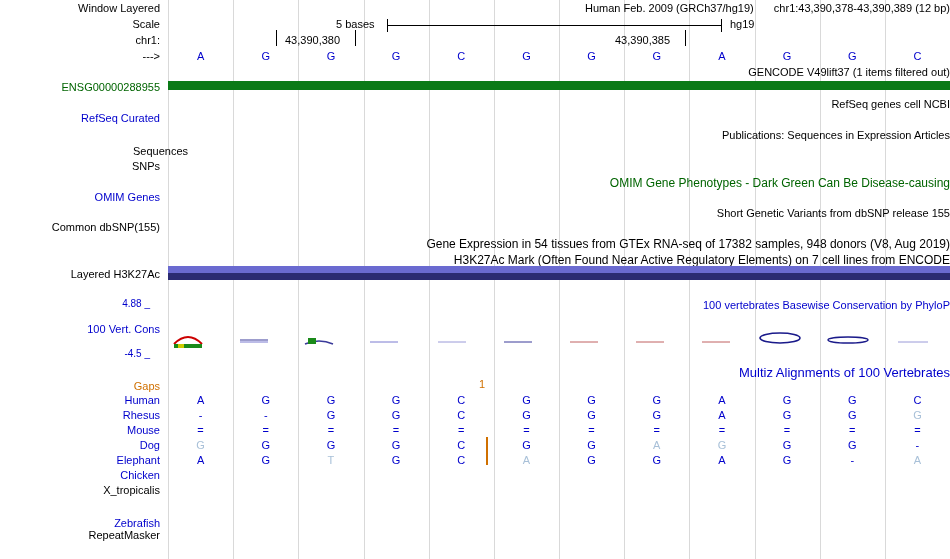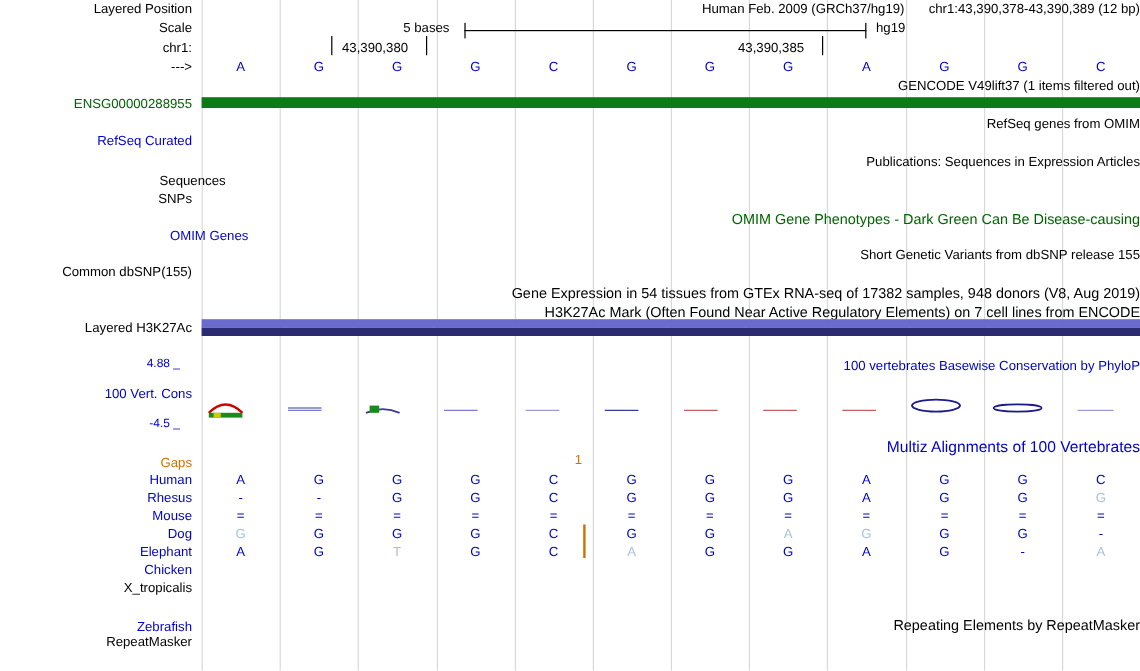--- a/index.html
+++ b/index.html
@@ -50,21 +50,21 @@
       <div class="gl" style="left: 261px;"></div>
       <div class="gl" style="left: 326px;"></div>
       <div class="gl" style="left: 391px;"></div>
       <div class="gl" style="left: 456px;"></div>
       <div class="gl" style="left: 521px;"></div>
       <div class="gl" style="left: 587px;"></div>
       <div class="gl" style="left: 652px;"></div>
       <div class="gl" style="left: 717px;"></div>
     </div>
 
-  <div class="lbl" style="left:0;top:2px;width:160px;">Layered Position</div>
+  <div class="lbl" style="left:0;top:2px;width:160px;">Window Layered</div>
   <div class="lbl" style="left:0;top:18px;width:160px;">Scale</div>
   <div class="lbl" style="left:0;top:34px;width:160px;">chr1:</div>
   <div class="lbl" style="left:0;top:50px;width:160px;">---&gt;</div>
 
   <div class="ctr" style="left:168px;top:2px;width:782px;">
     <span>Human Feb. 2009 (GRCh37/hg19)</span>
     <span style="display:inline-block;width:14px;"></span>
     <span>chr1:43,390,378-43,390,389 (12 bp)</span>
   </div>
 
@@ -92,30 +92,30 @@
       <div class="base-col blue" style="left: 707.917px; top: 50px;">A</div>
       <div class="base-col blue" style="left: 773.083px; top: 50px;">G</div>
       <div class="base-col blue" style="left: 838.25px; top: 50px;">G</div>
       <div class="base-col blue" style="left: 903.417px; top: 50px;">C</div>
     </div>
 
   <div class="ctr" style="left:168px;top:66px;width:782px;">GENCODE V49lift37 (1 items filtered out)</div>
   <div class="lbl green" style="left:0;top:81px;width:160px;">ENSG00000288955</div>
   <div class="gencode-bar" style="top:81px;"></div>
 
-  <div class="ctr" style="left:168px;top:98px;width:782px;">RefSeq genes from OMIM</div>
+  <div class="ctr" style="left:168px;top:98px;width:782px;">RefSeq genes cell NCBI</div>
   <div class="lbl blue" style="left:0;top:112px;width:160px;">RefSeq Curated</div>
 
   <div class="ctr" style="left:168px;top:129px;width:782px;">Publications: Sequences in Expression Articles</div>
 
   <div class="lbl" style="left:0;top:145px;width:160px;padding-left:28px;">Sequences</div>
   <div class="lbl" style="left:0;top:160px;width:160px;">SNPs</div>
 
   <div class="ctr green" style="left:168px;top:176px;width:782px;font-size:12px;">OMIM Gene Phenotypes - Dark Green Can Be Disease-causing</div>
-  <div class="lbl blue" style="left:0;top:191px;width:160px;padding-left:47px;">OMIM Genes</div>
+  <div class="lbl blue" style="left:0;top:191px;width:160px;">OMIM Genes</div>
 
   <div class="ctr" style="left:168px;top:207px;width:782px;">Short Genetic Variants from dbSNP release 155</div>
   <div class="lbl" style="left:0;top:221px;width:160px;">Common dbSNP(155)</div>
 
   <div class="ctr" style="left:168px;top:237px;width:782px;font-size:12px;">Gene Expression in 54 tissues from GTEx RNA-seq of 17382 samples, 948 donors (V8, Aug 2019)</div>
 
   <div class="ctr" style="left:168px;top:253px;width:782px;font-size:12px;">H3K27Ac Mark (Often Found Near Active Regulatory Elements) on 7 cell lines from ENCODE</div>
   <div class="lbl" style="left:0;top:268px;width:160px;">Layered H3K27Ac</div>
   <div class="h3k-bar1" style="top:266px;"></div>
   <div class="h3k-bar2" style="top:273px;"></div>
@@ -215,16 +215,15 @@
       <div class="base-col" style="left: 773.083px; top: 454px; color: rgb(0, 0, 204);">G</div>
       <div class="base-col" style="left: 838.25px; top: 454px; color: rgb(0, 0, 204);">-</div>
       <div class="base-col" style="left: 903.417px; top: 454px; color: rgb(168, 192, 216);">A</div>
       <div class="lbl" style="left: 0px; top: 469px; width: 160px; color: rgb(0, 0, 204);">Chicken</div>
       <div class="lbl" style="left: 0px; top: 484px; width: 160px; color: rgb(0, 0, 0);">X_tropicalis</div>
       <div class="lbl" style="left: 0px; top: 499px; width: 160px; color: rgb(0, 0, 204); margin-top: 18px;">Zebrafish</div>
     </div>
 
   <div style="position:absolute;left:486px;top:437px;width:2px;height:28px;background:#d07000;"></div>
 
-  <div class="ctr" style="left:168px;top:514px;width:782px;font-size:12px;">Repeating Elements by RepeatMasker</div>
   <div class="lbl" style="left:0;top:529px;width:160px;">RepeatMasker</div>
 
 </div>
 
 </body></html>

